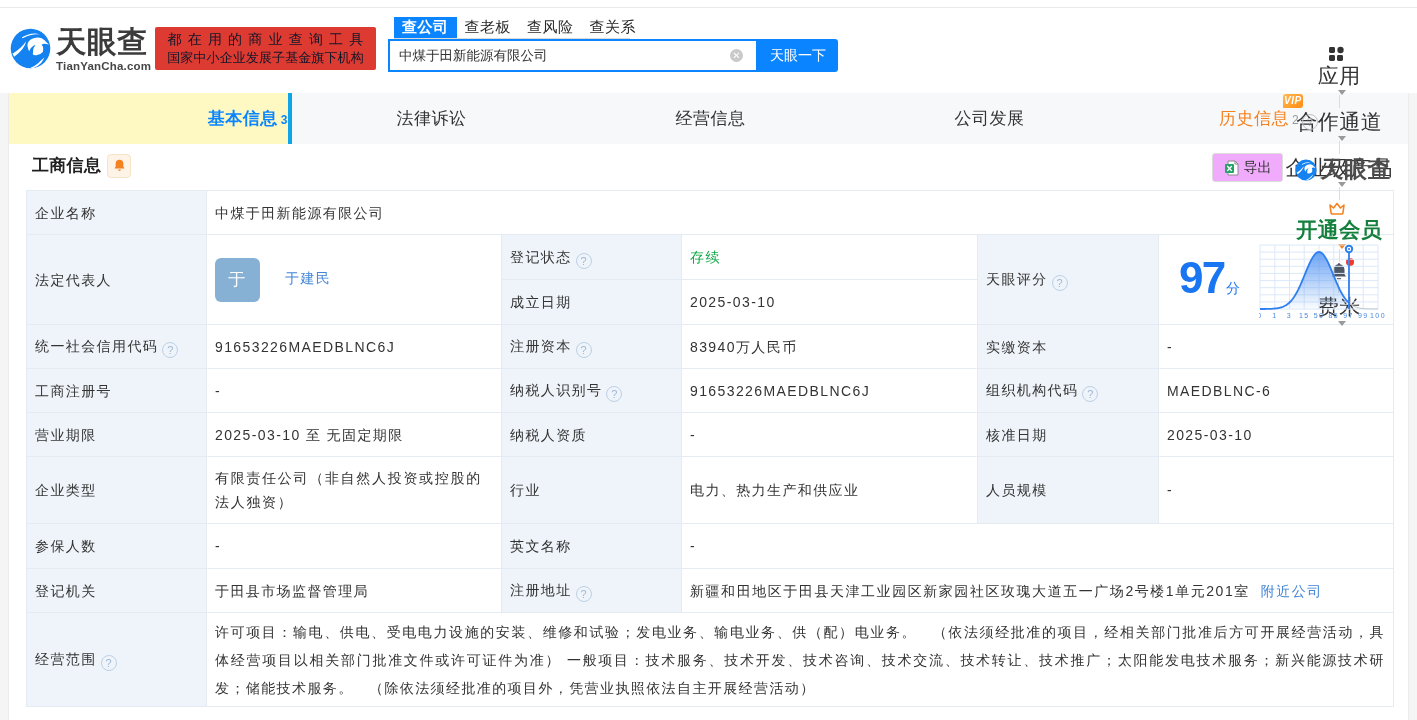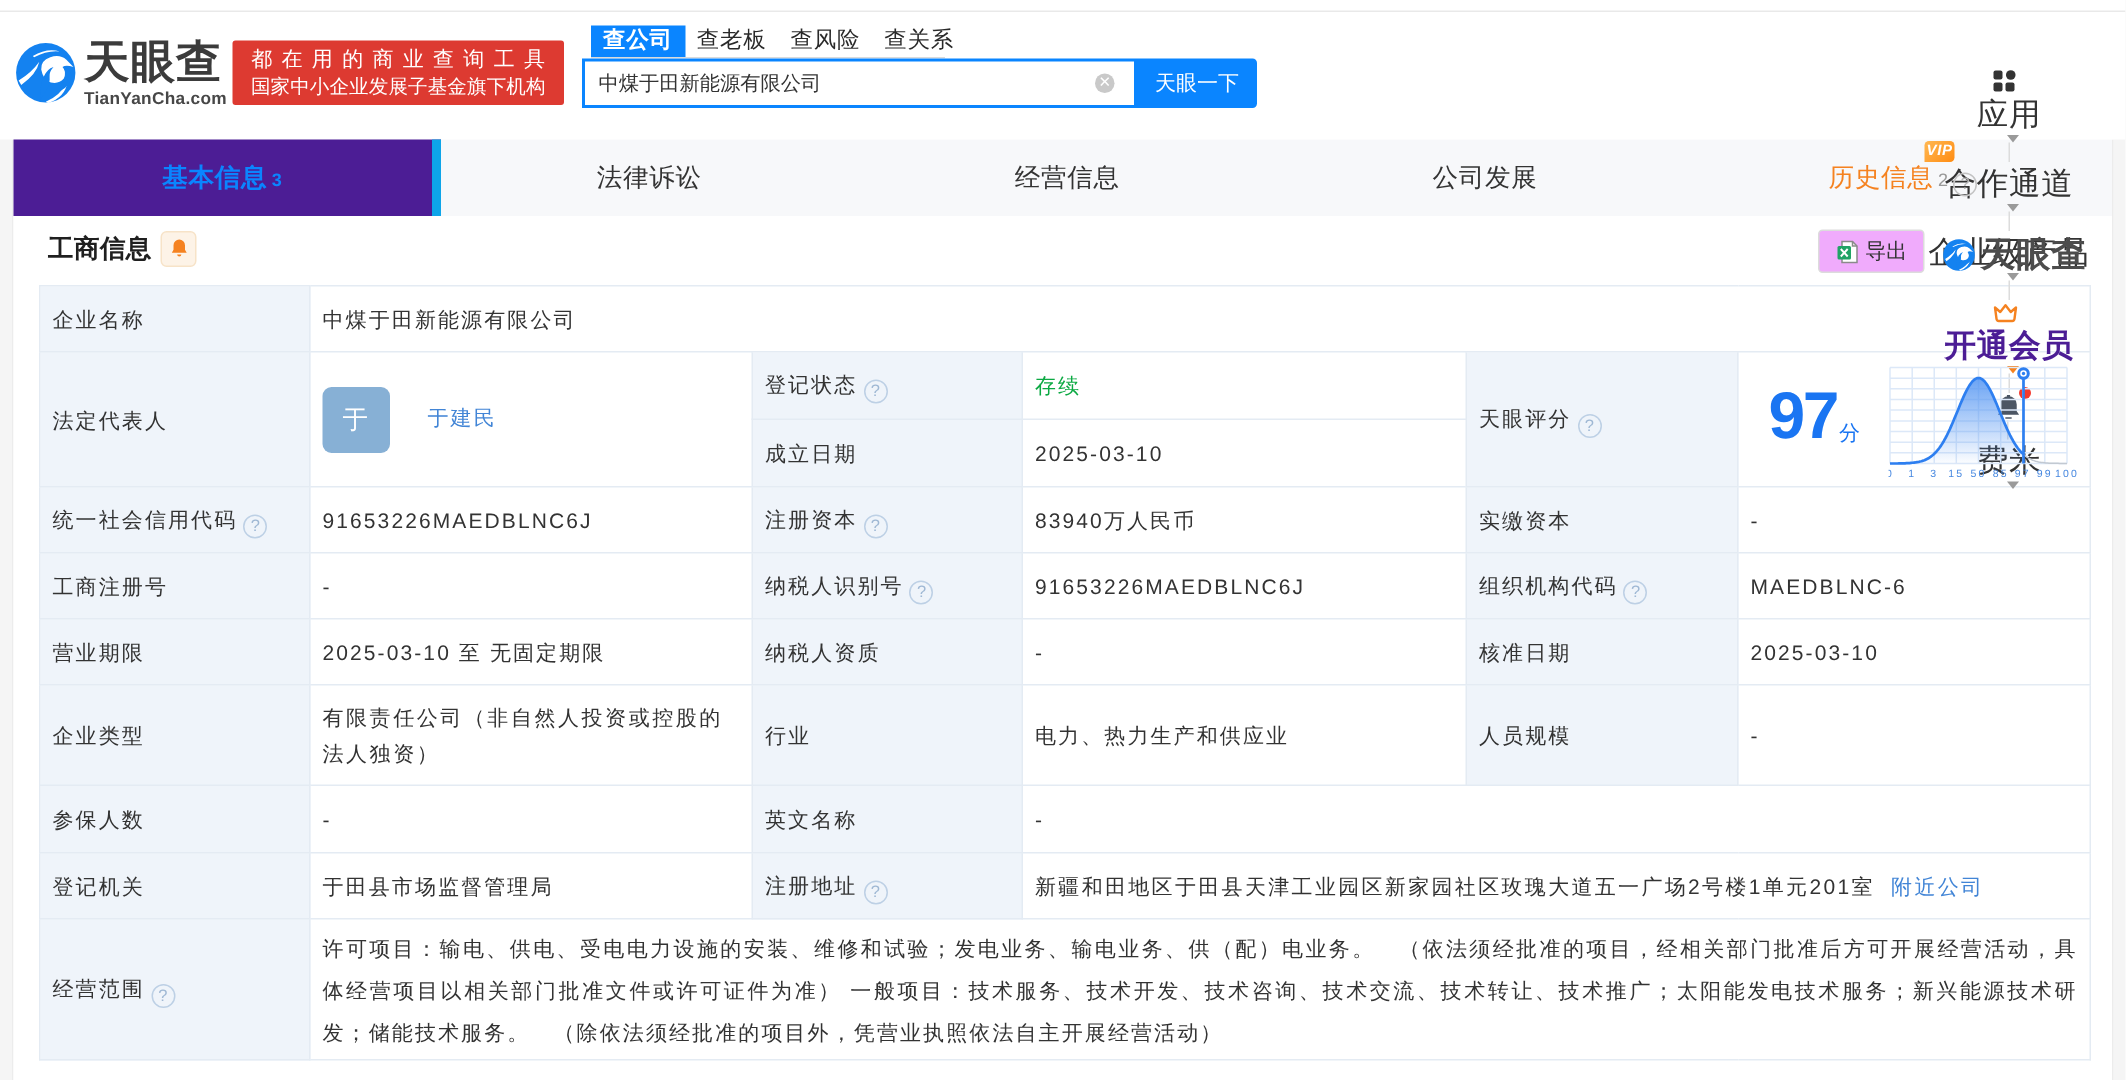--- a/index.html
+++ b/index.html
@@ -4,41 +4,41 @@
 <style>
 * { box-sizing: border-box; }
 html,body { margin:0; padding:0; }
 body { width:1417px; height:720px; overflow:hidden; font-family:"Liberation Sans",sans-serif; font-size:14px; color:#333; background:#f5f5f5; }
 .topline { height:8px; background:#fff; border-bottom:1px solid #e9e9e9; }
 header { position:relative; height:85px; background:#fff; }
 .logo-svg { position:absolute; left:9px; top:19px; }
 .brand { position:absolute; left:56px; top:19px; width:92px; text-align:center; white-space:nowrap; }
 .brand .cn { font-size:30px; font-weight:bold; color:#3b3b3b; letter-spacing:0.5px; line-height:30px; }
 .brand .en { font-size:11.5px; font-weight:bold; color:#474747; letter-spacing:0.2px; margin-top:3px; }
-.redbox { position:absolute; left:155px; top:19px; width:221px; height:43px; background:#dd3a31; color:#ffffff; border-radius:2px; text-align:center; padding-top:3px; }
+.redbox { position:absolute; left:155px; top:19px; width:221px; height:43px; background:#dd3a31; color:#0f172a; border-radius:2px; text-align:center; padding-top:3px; }
 .redbox .r1 { font-size:14px; letter-spacing:6.2px; line-height:19px; text-indent:6px; }
 .redbox .r2 { font-size:13px; letter-spacing:0.1px; line-height:17px; }
 .searchwrap { position:absolute; left:388px; top:9px; }
 .stabs { display:flex; width:236px; margin-left:6px; border-bottom:1px solid #dadada; align-items:flex-end; }
 .stab { font-size:15px; color:#2a2a2a; padding:0 8px; height:21px; line-height:20px; letter-spacing:0.5px; white-space:nowrap; flex-shrink:0; }
 .stab.on { background:#0a85ff; color:#fff; font-weight:bold; }
 .sline { display:flex; margin-top:0px; }
 .sinput { width:370px; height:33px; border:2px solid #0a85ff; background:#fff; line-height:29px; padding-left:9px; font-size:13.5px; color:#333; position:relative; }
 .sclear { position:absolute; right:13px; top:8px; width:13px; height:13px; border-radius:50%; background:#c9c9c9; color:#fff; font-size:10px; line-height:13px; text-align:center; }
 .sbtn { width:80px; height:33px; background:#0a85ff; color:#fff; font-size:14px; text-align:center; line-height:33px; border-radius:0 3px 3px 0; }
 .topnav { position:absolute; right:24px; top:38px; display:flex; align-items:center; font-size:21px; color:#333; letter-spacing:0.5px;flex-direction:column; }
 .topnav .sep { width:1px; height:13px; background:#dcdcdc; margin:0 9px; }
 .caret { display:inline-block; width:0; height:0; border-left:4.5px solid transparent; border-right:4.5px solid transparent; border-top:5px solid #9a9a9a; margin-left:6px; vertical-align:2px; }
 .caret.or { border-top-color:#f58220; }
-.vipnav { color:#4c1d95; font-weight:bold;text-align:center; }
+.vipnav { color:#15803d; font-weight:bold;text-align:center; }
 .bellwrap { position:relative; width:18px; height:18px; }
 .page { margin:0 8px; width:1401px; border-left:1px solid #ececec; border-right:1px solid #ececec; background:#fff; }
 .tabbar { display:flex; height:51px; background:#f7f8fa; }
 .tabbar .tab { flex:1; text-align:center; line-height:51px; font-size:17px; color:#333; position:relative; letter-spacing:0.5px; }
-.tabbar .tab.active { background:#4c1d95; color:#0a85ff; font-weight:bold; border-right:6px solid #0ea5e9; }
+.tabbar .tab.active { background:#fef9c3; color:#0a85ff; font-weight:bold; border-right:4px solid #0ea5e9;text-align:right; }
 .tab .cnt { font-size:12px; margin-left:3px; }
 .tab.hist { color:#f58220; }
 .tab .cnt2 { font-size:12px; color:#999; margin-left:3px; }
 .qmark-g { display:inline-block; width:16px; height:16px; border:1px solid #c3c3c3; border-radius:50%; color:#b5b5b5; font-size:11px; line-height:14px; text-align:center; margin-left:3px; vertical-align:-2px; font-weight:normal; }
 .vipbadge { position:absolute; top:-15px; margin-left:-6px; width:20px; height:14px; background:linear-gradient(135deg,#ffb852,#ff8c12); border-radius:3px 3px 3px 0; color:#fff; font-size:10px; font-weight:bold; font-style:italic; line-height:14px; text-align:center; }
 .content { background:#fff; padding:0 17px 14px; }
 .sechead { position:relative; height:46px; }
 .sechead h2 { position:absolute; left:6px; top:10px; margin:0; font-size:17px; color:#1f1f1f; letter-spacing:0.3px; }
 .bellbtn { position:absolute; left:81px; top:10px; width:24px; height:24px; background:#fdf3e7; border:1px solid #f7e3c8; border-radius:4px; text-align:center; line-height:24px; }
 .exportbtn { position:absolute; right:108px; top:9px; width:71px; height:29px; border:1px solid #dcdcdc; border-radius:3px; background:#f0abfc; display:flex; align-items:center; justify-content:center; font-size:14px; color:#333; }

